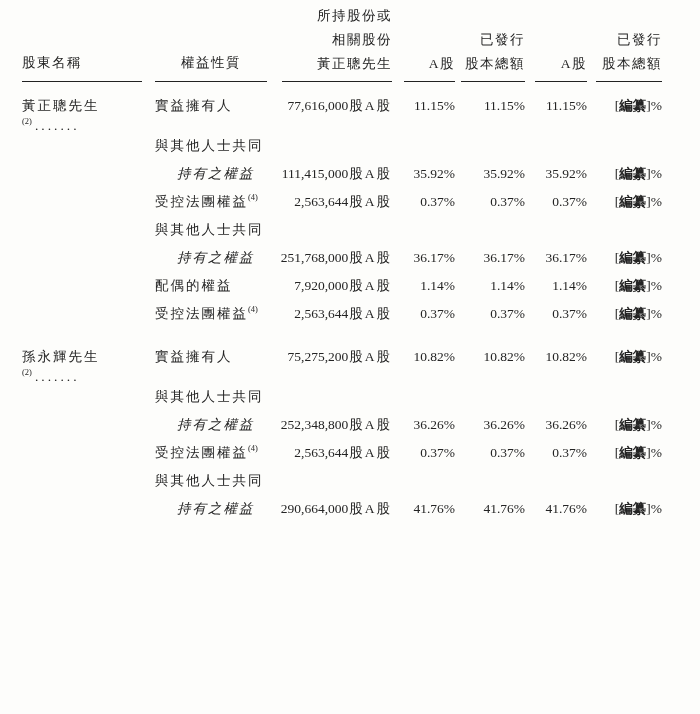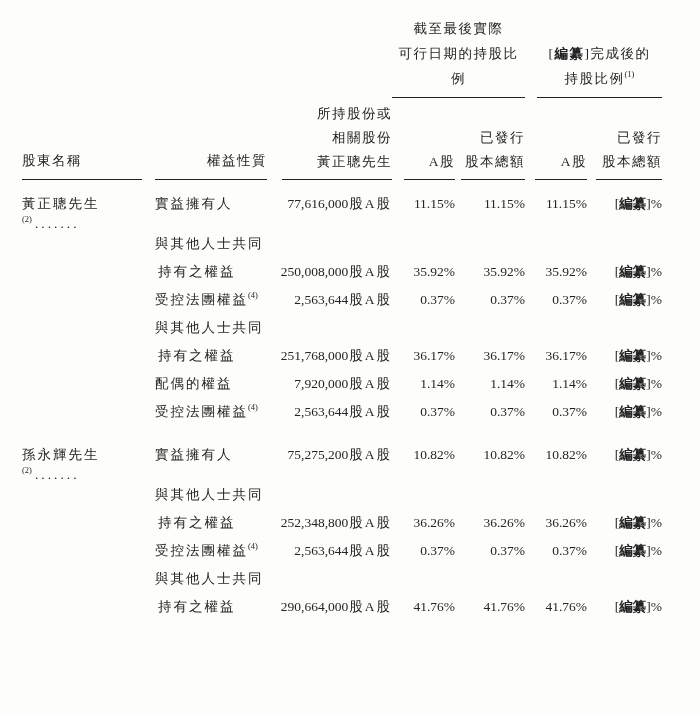--- a/index.html
+++ b/index.html
@@ -20,67 +20,52 @@
   .gwrap{border-bottom:1.5px solid #222;padding-bottom:6px;}
   .gwrap .gl{line-height:25px;text-align:center;letter-spacing:1.5px;}
   .g2 .gwrap{margin-left:12px;}
   
   .head-row th{vertical-align:bottom;padding-top:4px;}
   .head-row .hl{line-height:24px;letter-spacing:1.5px;}
   .ul{display:inline-block;border-bottom:1.5px solid #222;padding-bottom:5px;}
   th.cL{text-align:left;font-family:Liberation Mono, monospace;}
   th.cR{text-align:right;}
   .ul.u1{width:120px;text-align:left;}
-  .ul.u2{width:112px;text-align:right;}
+  .ul.u2{width:112px;text-align:center;}
   .ul.u3{width:110px;text-align:right;}
   .ul.u4{width:51px;text-align:right;}
   .ul.u5{width:64px;text-align:right;}
   .ul.u6{width:52px;text-align:right;}
   .ul.u7{width:66px;text-align:right;}
   
   tbody td{height:28px;vertical-align:top;line-height:20px;}
   tbody tr.first-row td{padding-top:14px;margin-left:8px;}
   tbody tr.block-start td{padding-top:15px;}
   td.c3,td.c4,td.c5,td.c6,td.c7{text-align:right;}
   .name{letter-spacing:2px;}
   .dots{letter-spacing:3px;margin-left:3px;}
   .nat{letter-spacing:2px;}
-  .nat.ind{margin-left:3px;}
+  .nat.ind{margin-left:22px;font-style:italic;}
   .unit{letter-spacing:2px;margin-left:1px;text-align:right;}
 </style>
 </head>
 <body>
 
 <div class="page">
   <table class="sh">
     <colgroup>
       <col style="width:133px">
         <col style="width:115px">
         <col style="width:122px">
       <col style="width:63px">
         <col style="width:70px">
         <col style="width:62px">
         <col style="width:75px">
     </colgroup>
     <thead>
-      <tr class="group-row">
-        <th colspan="3"></th>
-        <th colspan="2" class="g1">
-          <div class="gwrap">
-            <div class="gl">截至最後實際</div>
-            <div class="gl">可行日期的持股比例</div>
-          </div>
-        </th>
-        <th colspan="2" class="g2">
-          <div class="gwrap">
-            <div class="gl">[<span class="b">編纂</span>]完成後的</div>
-            <div class="gl"><span>持股比例</span><sup>(1)</sup></div>
-          </div>
-        </th>
-      </tr>
       <tr class="head-row">
         <th class="cL">
           <span class="ul u1"><span class="hl">股東名稱</span></span>
         </th>
         <th class="cL">
           <span class="ul u2"><span class="hl">權益性質</span></span>
         </th>
         <th class="cR">
           <span class="ul u3">
             <div class="hl">所持股份或</div>
@@ -123,21 +108,21 @@
           <td class="c2"><span class="nat">與其他人士共同</span></td>
           <td class="c3"></td>
           <td class="c4"></td>
           <td class="c5"></td>
           <td class="c6"></td>
           <td class="c7"></td>
         </tr>
         <tr>
           <td class="c1"></td>
           <td class="c2"><span class="nat ind">持有之權益</span></td>
-          <td class="c3"><span>250,008,000</span><span class="unit">股A股</span></td>
+          <td class="c3"><span>111,415,000</span><span class="unit">股A股</span></td>
           <td class="c4">35.92%</td>
           <td class="c5">35.92%</td>
           <td class="c6">35.92%</td>
           <td class="c7">[<span class="b">編纂</span>]%</td>
         </tr>
         <tr>
           <td class="c1"></td>
           <td class="c2"><span class="nat">受控法團權益</span><sup>(4)</sup></td>
           <td class="c3"><span>2,563,644</span><span class="unit">股A股</span></td>
           <td class="c4">0.37%</td>

